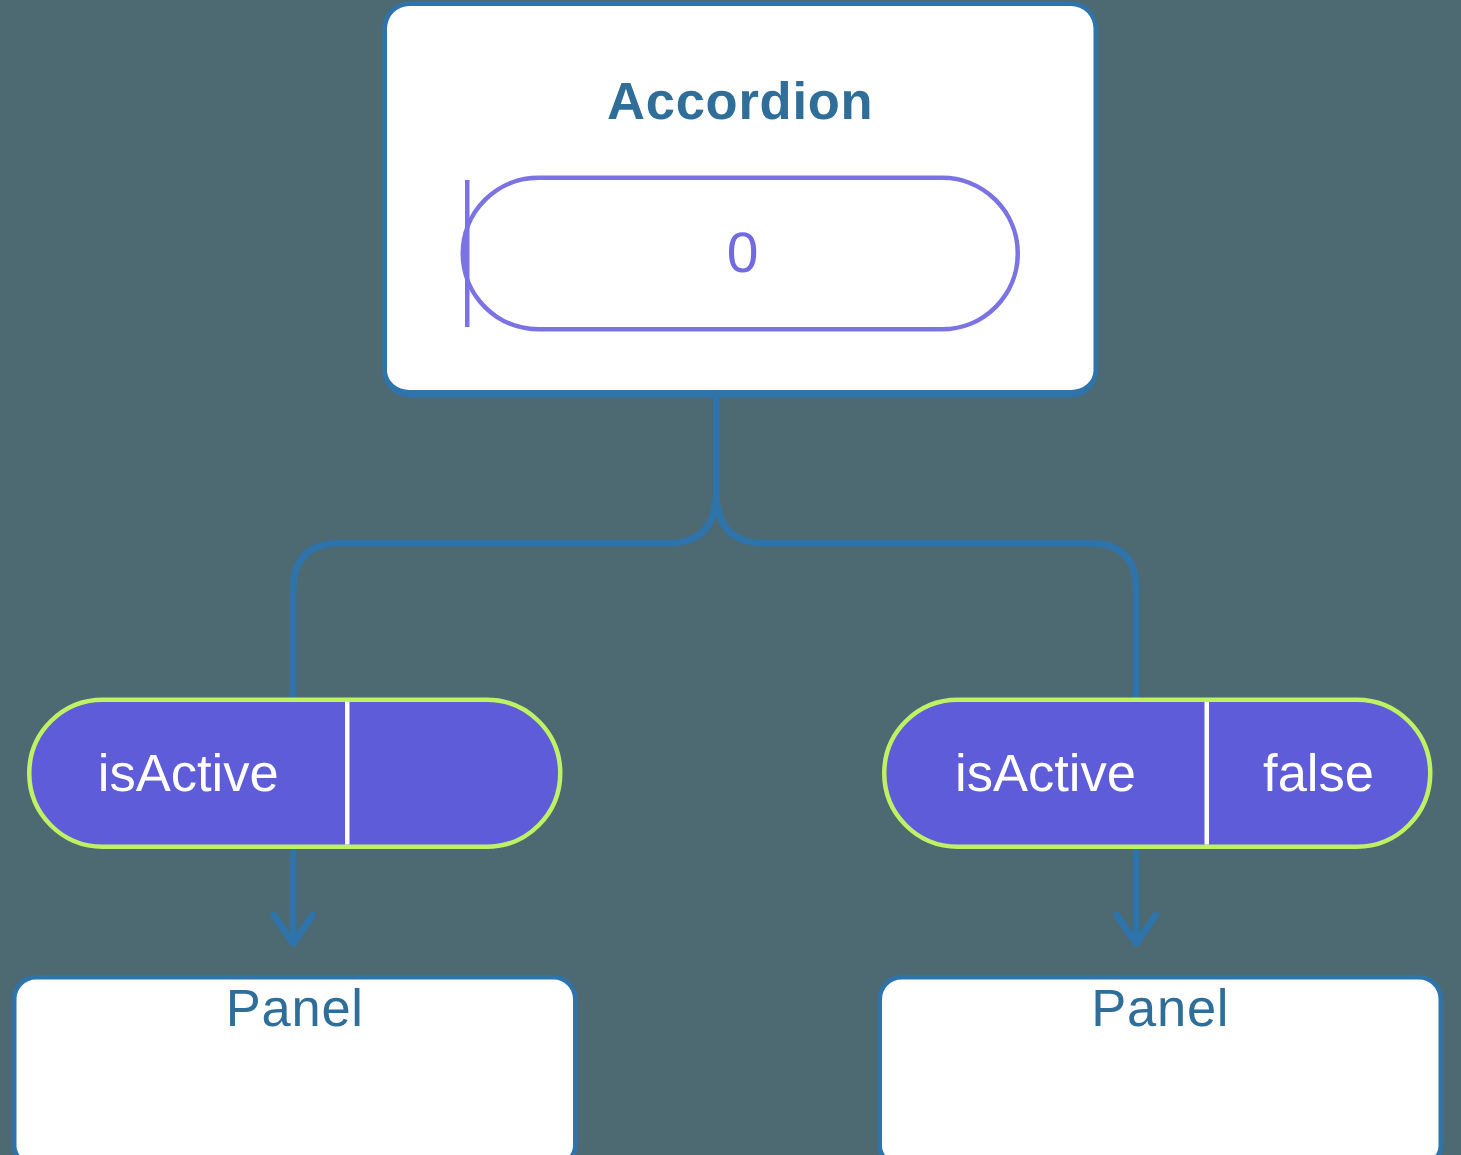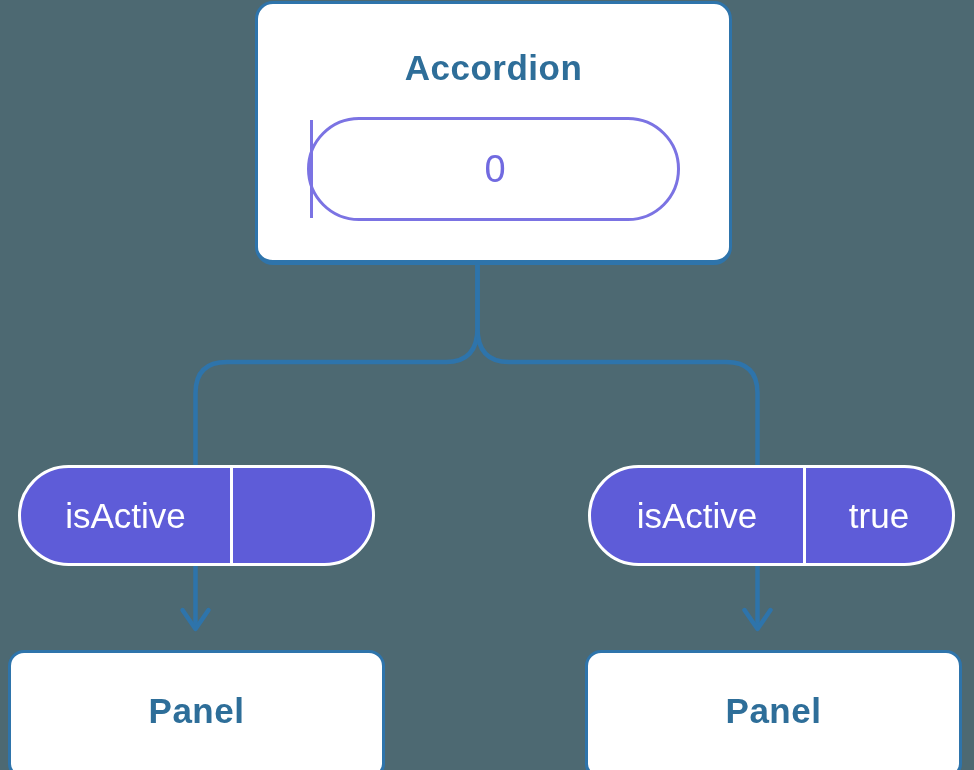--- a/index.html
+++ b/index.html
@@ -43,21 +43,21 @@
   .outline-pill{
     left:49px;top:113px;width:373px;height:104px;
     border:3px solid #7b73e3;
     background:#ffffff;
     color:#716ae0;
     font-size:38px;
   }
   .state-pill{
     top:465px;height:101px;
     background:#5e5cd8;
-    border:3px solid #ffffff;
+    border:3px solid #bef264;
     color:#ffffff;
     font-size:35px;
     z-index:2;
   }
   .state-pill.left{left:18px;width:357px;}
   .state-pill.right{left:588px;width:367px;}
   .pill-seg{
     display:flex;align-items:center;justify-content:center;
     box-sizing:border-box;
   }
@@ -71,22 +71,21 @@
   .state-pill .pill-divider{background:#ffffff;}
   .panel-card{
     top:650px;height:130px;
     width:377px;
     border-radius:16px;
     display:flex;align-items:flex-start;justify-content:center;
   }
   .panel-card.left{left:8px;}
   .panel-card.right{left:585px;}
   .panel-label{
-    margin-top:38px;
-    font-size:35px;font-weight:700;
+    font-size:35px;font-weight:400;
     color:#2e6e99;
     letter-spacing:0.5px;
   }
 </style>
 </head>
 <body>
 
 <div class="stage">
 
   <svg class="connectors" viewBox="0 0 974 770" fill="none" xmlns="http://www.w3.org/2000/svg">
@@ -105,21 +104,21 @@
   </div>
 
   <div class="pill state-pill left">
     <div class="pill-seg key">isActive</div>
     <div class="pill-divider"></div>
   </div>
 
   <div class="pill state-pill right">
     <div class="pill-seg key">isActive</div>
     <div class="pill-divider"></div>
-    <div class="pill-seg val">true</div>
+    <div class="pill-seg val">false</div>
   </div>
 
   <div class="card panel-card left">
     <div class="panel-label">Panel</div>
   </div>
 
   <div class="card panel-card right">
     <div class="panel-label">Panel</div>
   </div>
 

